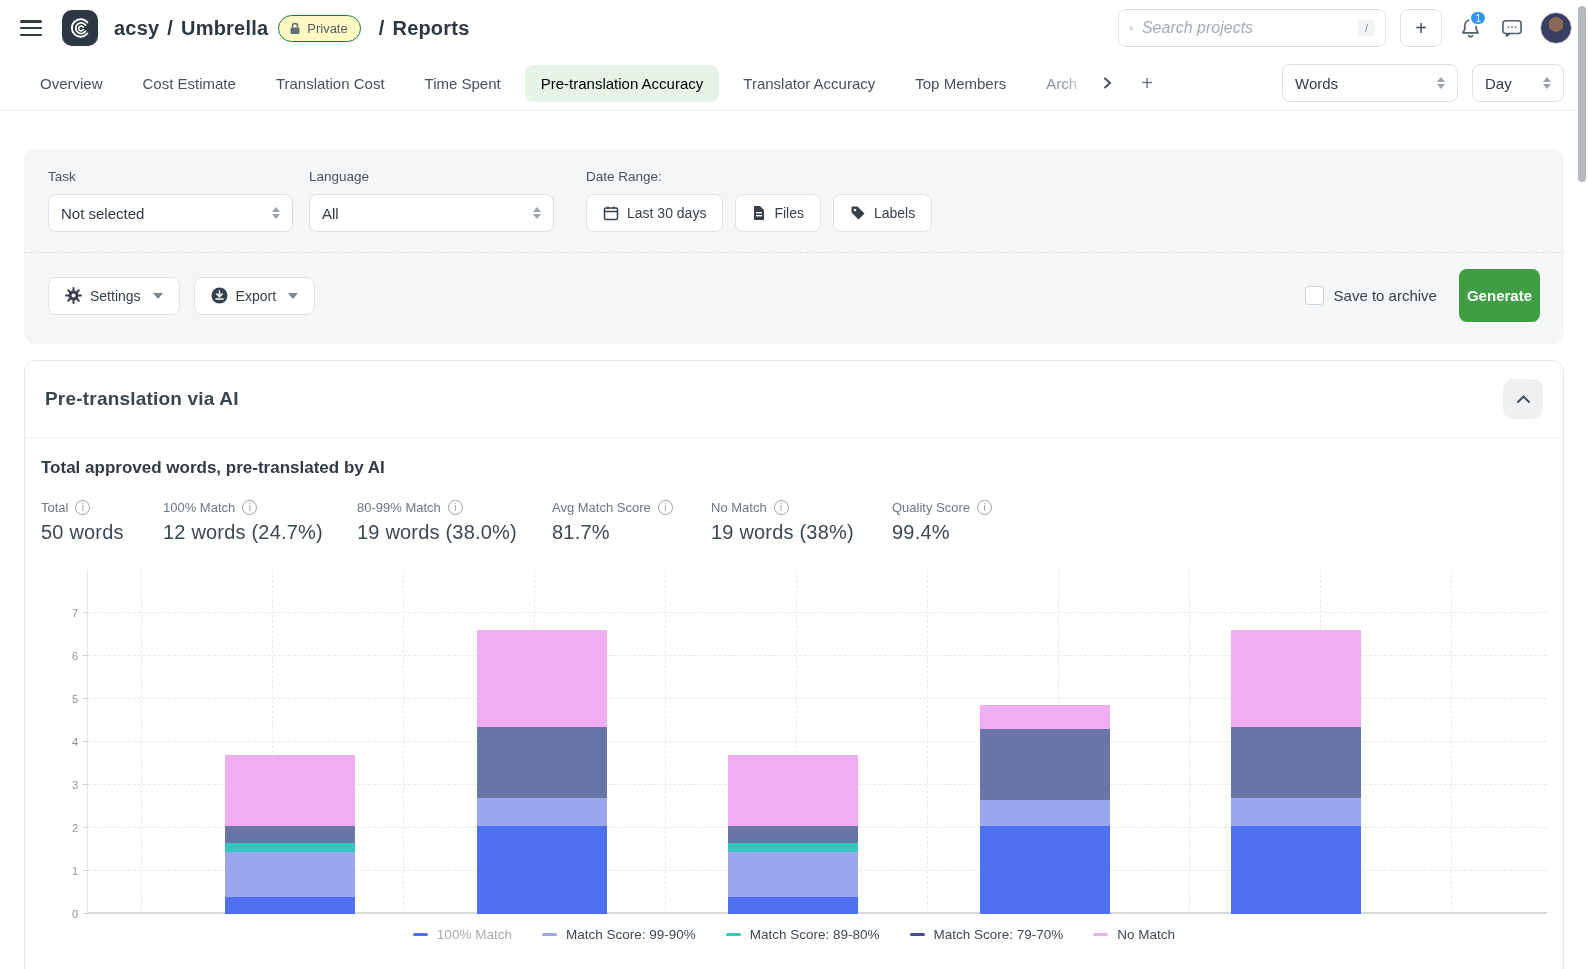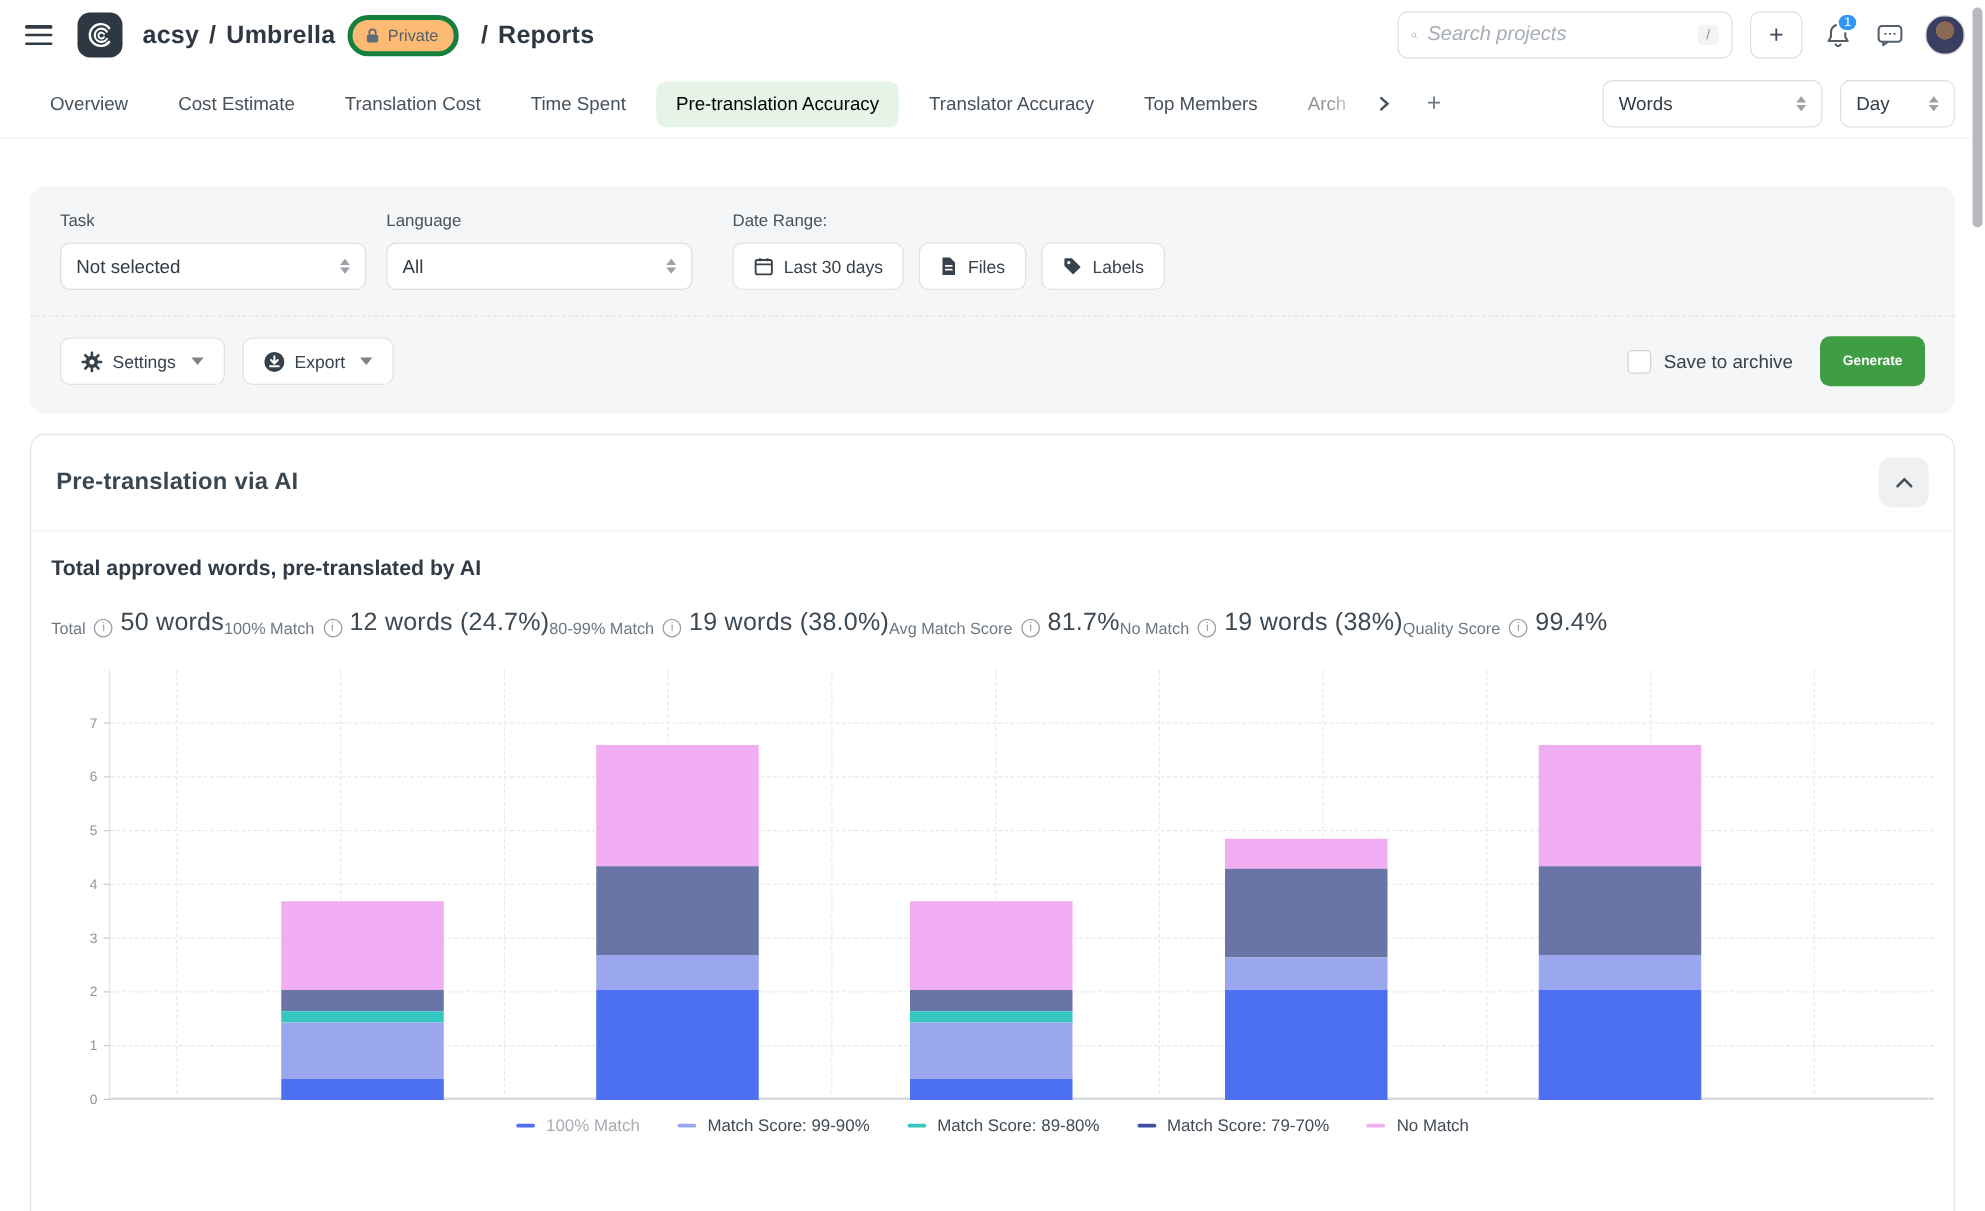--- a/index.html
+++ b/index.html
@@ -6,22 +6,22 @@
   html,body { width:1588px; height:969px; overflow:hidden; background:#fff;
     font-family:"Liberation Sans", sans-serif; color:#303b45; }
 
   
   .header { height:56px; display:flex; align-items:center; padding:0 16px 0 20px; background:#fff; }
   .hamburger { width:22px; height:16px; display:flex; flex-direction:column; justify-content:space-between; cursor:pointer; margin-right:20px; }
   .hamburger span { height:2.5px; background:#303b45; border-radius:2px; }
   .logo { width:36px; height:36px; border-radius:10px; background:#2d3843; display:flex; align-items:center; justify-content:center; margin-right:16px; }
   .crumb { font-size:20px; font-weight:bold; color:#2d3843; letter-spacing:.2px; }
   .crumb-sep { margin:0 8px; font-weight:bold; }
-  .badge-private { display:inline-flex; align-items:center; gap:6px; border:4px solid #15803d; border-radius:999px;
-    padding:5px 12px 5px 10px; font-size:13px; color:#55606a; margin:0 10px; background:#fdba74; }
+  .badge-private { display:inline-flex; align-items:center; gap:6px; border:1px solid #15803d; border-radius:999px;
+    padding:5px 12px 5px 10px; font-size:13px; color:#55606a; margin:0 10px; background:#fef9c3; }
   .header-right { margin-left:auto; display:flex; align-items:center; gap:14px; }
   .search-box { width:268px; height:38px; border:1px solid #dcdfe3; border-radius:8px; display:flex; align-items:center; padding:0 10px; gap:8px; background:#fff; }
   .search-box input { border:none; outline:none; flex:1; font-size:16px; color:#303b45; font-family:inherit; background:transparent;font-style:italic; }
   .search-box input::placeholder { color:#a6adb4; }
   .kbd-hint { font-size:11px; color:#8d959c; background:#f1f3f4; border-radius:4px; padding:2px 7px; }
   .btn-plus { width:42px; height:38px; border:1px solid #dcdfe3; border-radius:8px; background:#fff; font-size:20px; color:#404b55;
     display:flex; align-items:center; justify-content:center; cursor:pointer; font-weight:400; }
   .icon-btn { position:relative; width:28px; height:28px; display:flex; align-items:center; justify-content:center; cursor:pointer; }
   .notif-badge { position:absolute; top:-4px; right:-3px; min-width:16px; height:16px; border-radius:999px; background:#2f96f3; color:#fff;
     font-size:10px; display:flex; align-items:center; justify-content:center; padding:0 4px; border:2px solid #fff; }
@@ -54,33 +54,33 @@
   .pill-btn { height:38px; background:#fff; border:1px solid #dfe3e6; border-radius:8px; display:inline-flex; align-items:center;
     gap:8px; padding:0 16px; font-size:14px; color:#36414b; cursor:pointer; white-space:nowrap; }
   .date-group { display:flex; gap:12px; }
   .filter-divider { border-top:1px dashed #e1e4e7; margin:20px -24px 16px; }
   .actions-row { display:flex; align-items:center; }
   .caret { width:0; height:0; border-left:5px solid transparent; border-right:5px solid transparent; border-top:6px solid #7d868e; margin-left:4px; }
   .actions-right { margin-left:auto; display:flex; align-items:center; gap:22px; }
   .checkbox-wrap { display:flex; align-items:center; gap:10px; cursor:pointer; }
   .checkbox { width:19px; height:19px; border:1.5px solid #cfd4d8; border-radius:4px; background:#fff; }
   .checkbox-label { font-size:15px; color:#36414b; }
-  .btn-generate { background:#3f9e44; color:#fff; border:none; border-radius:8px; font-size:11px; font-weight:bold;
-    padding:0 18px; height:40px; cursor:pointer; font-family:inherit; }
+  .btn-generate { background:#3f9e44; color:#fff; border:none; border-radius:8px; font-size:15px; font-weight:bold;
+    padding:0 8px; height:53px; cursor:pointer; font-family:inherit; }
 
   
   .report-card { margin:16px 24px 0; border:1px solid #e4e7e9; border-radius:12px; background:#fff; min-height:640px; }
   .report-head { display:flex; align-items:center; padding:18px 20px; border-bottom:1px solid #eef0f2; }
   .report-title { font-size:19px; font-weight:bold; color:#3a4650; letter-spacing:.2px; }
   .collapse-btn { margin-left:auto; width:40px; height:40px; background:#eef0f1; border:none; border-radius:10px;
     display:flex; align-items:center; justify-content:center; cursor:pointer; }
   .report-body { padding:20px 16px 0 16px; }
   .section-title { font-size:17px; font-weight:bold; color:#303b45; margin-bottom:22px; }
   .stats-row { display:flex; }
-  .stat { display:flex; flex-direction:row; gap:6px;align-items:flex-end; }
+  .stat { display:flex; flex-direction:column; gap:6px; }
   .stat-label-row { display:flex; align-items:center; gap:7px; font-size:13px; color:#6e7880; }
   .info-i { width:15px; height:15px; border:1.2px solid #9aa1a8; border-radius:50%; color:#9aa1a8; font-size:10px;
     display:inline-flex; align-items:center; justify-content:center; font-style:normal; }
   .stat-value { font-size:20px; color:#3c4852; letter-spacing:.2px; }
 
   
   .chart-wrap { position:relative; margin-top:26px; height:372px; }
   .plot { position:absolute; left:46px; right:0; top:0; bottom:28px; border-left:1px solid #e3e6e9; }
   .gridline-h { position:absolute; left:0; right:0; border-top:1px dashed #e7eaec; }
   .gridline-v { position:absolute; top:0; bottom:0; border-left:1px dashed #e7eaec; }

